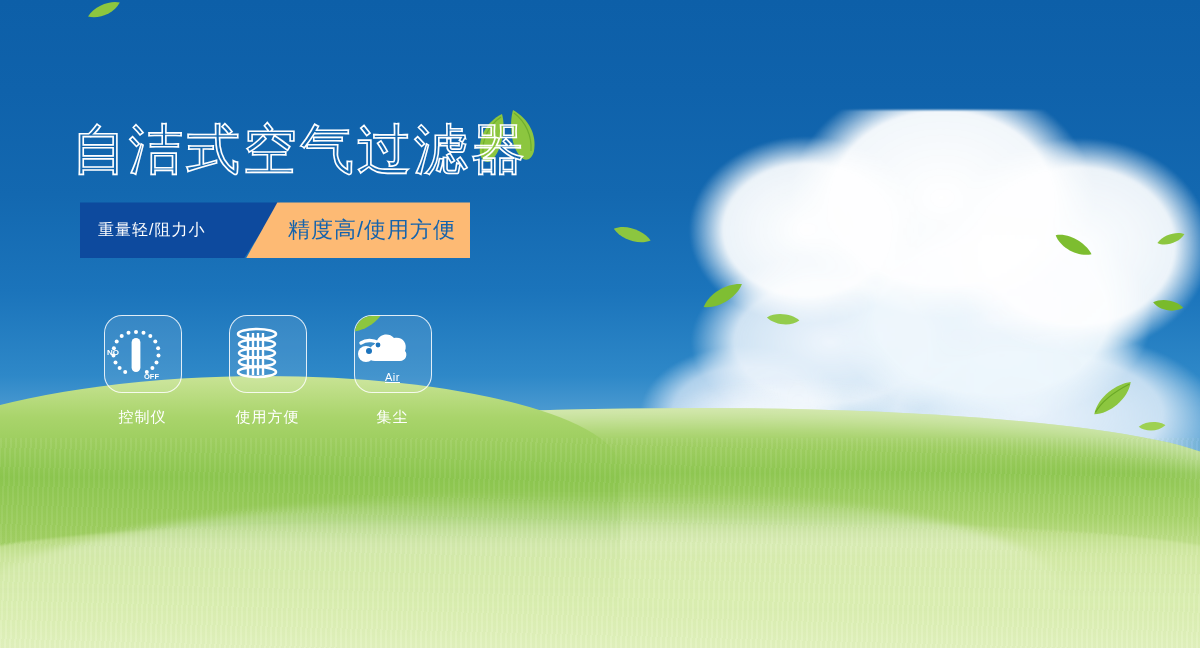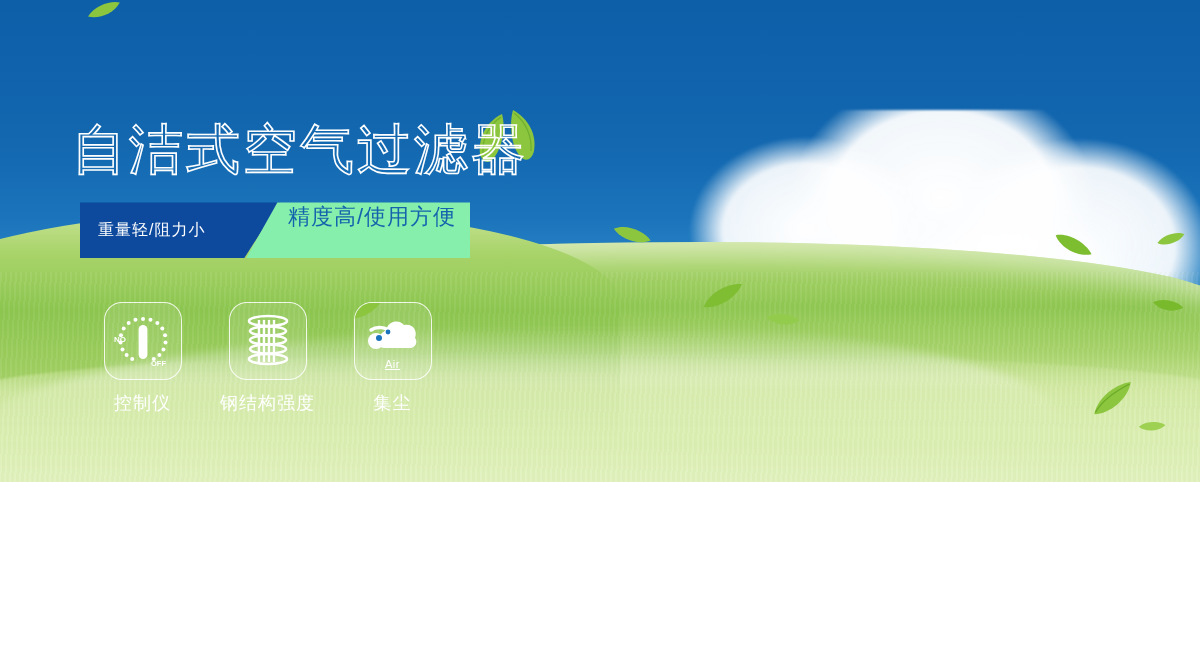--- a/index.html
+++ b/index.html
@@ -8,21 +8,21 @@
     background: #ffffff;
   }
   body {
     font-family: "Liberation Sans", "DejaVu Sans", sans-serif;
   }
 
   
   .banner {
     position: relative;
     width: 1200px;
-    height: 482px;
+    height: 648px;
     overflow: hidden;
     background: #0f62ab;
   }
 
   
   .sky {
     position: absolute;
     inset: 0;
     background: linear-gradient(to bottom,
       #0d5fa8 0%,
@@ -236,23 +236,24 @@
     font-size: 16px;
     letter-spacing: 1px;
     margin-left: 18px;
     white-space: nowrap;
   }
   .sub-right {
     position: absolute;
     left: 166px; top: 0;
     height: 56px;
     width: 224px;
-    background: #86efac;
+    background: #fdba74;
     clip-path: polygon(14% 0, 100% 0, 100% 100%, 0 100%);
     display: flex;
+    align-items: center;
   }
   .sub-right span {
     color: #1463ad;
     font-size: 22px;
     letter-spacing: 1px;
     margin-left: 42px;
     white-space: nowrap;
   }
 
   
@@ -261,42 +262,41 @@
     margin-top: 42px;
     margin-left: 8px;
   }
   .feature {
     width: 125px;
     text-align: center;
   }
   .feature-box {
     width: 76px;
     height: 76px;
-    margin: 2px auto;
+    margin: 15px auto;
     border: 1.5px solid rgba(255,255,255,.85);
     border-radius: 18px;
     background: rgba(255,255,255,.10);
     display: flex;
     flex-direction: column;
-    align-items: center;
     justify-content: center;
     position: relative;
     overflow: hidden;
   }
   .feature-text {
     color: #ffffff;
     font-size: 15px;
     line-height: 1.22;
     letter-spacing: .3px;
     text-align: center;
   }
   .feature-label {
     margin-top: 11px;
     color: #ffffff;
-    font-size: 18px;
+    font-size: 15px;
     letter-spacing: 1px;
     white-space: nowrap;
   }
   .feature-box svg { display: block; }
   .air-word {
     color: #ffffff;
     font-size: 11px;
     letter-spacing: .5px;
     margin-top: 1px;
     text-decoration: underline;
@@ -440,21 +440,21 @@
             </g>
             <g fill="none" stroke="#ffffff" stroke-width="2.6">
               <ellipse cx="27" cy="8" rx="19" ry="5"></ellipse>
               <ellipse cx="27" cy="18" rx="18" ry="4.6"></ellipse>
               <ellipse cx="27" cy="27" rx="18" ry="4.6"></ellipse>
               <ellipse cx="27" cy="36" rx="18" ry="4.6"></ellipse>
               <ellipse cx="27" cy="46" rx="19" ry="5"></ellipse>
             </g>
           </svg>
         </div>
-        <div class="feature-label">钢结构强度</div>
+        <div class="feature-label">使用方便</div>
       </div>
 
 
       <div class="feature">
         <div class="feature-box">
           <div style="position:absolute;left:-8px;top:-6px;transform:rotate(-28deg);">
             <svg width="44" height="18" viewBox="0 0 44 18">
                 <path d="M1 12 C12 1 32 0 43 5 C33 16 12 18 1 12 Z" fill="#8cc63f"></path>
               </svg>
           </div>

